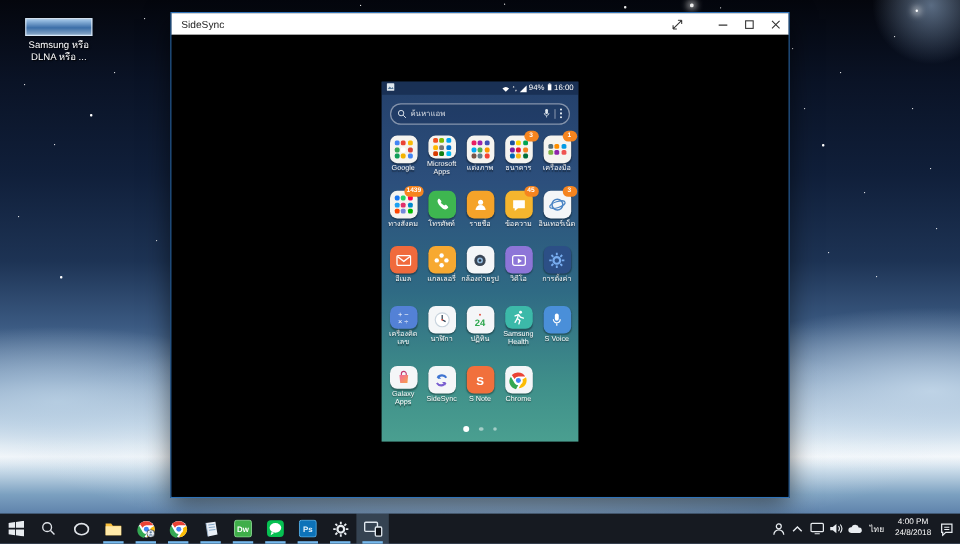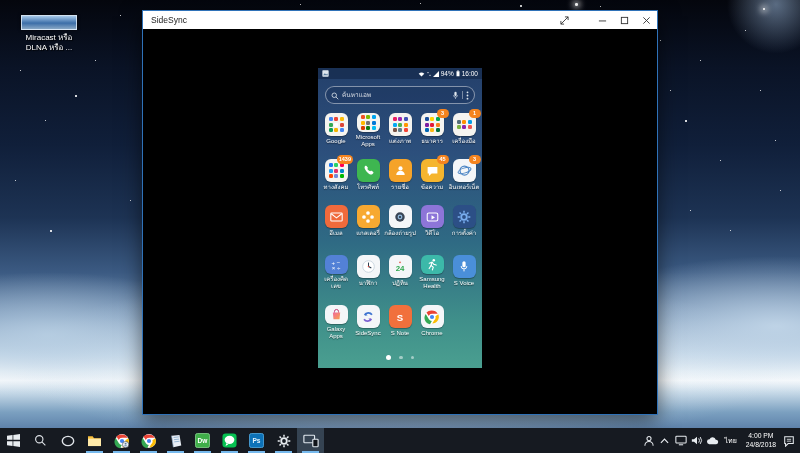--- a/index.html
+++ b/index.html
@@ -93,21 +93,21 @@
       <i class="star" style="left: 660px; top: 40px; width: 1px; height: 1px;"></i>
       <i class="star" style="left: 670px; top: 90px; width: 1px; height: 1px;"></i>
       <i class="star bright" style="left: 575px; top: 3px; width: 2.5px; height: 2.5px;"></i>
       <i class="star bright" style="left: 763px; top: 8px; width: 2px; height: 2px;"></i>
     </div>
 </div>
 
 <div class="shortcut">
   <div class="thumb"></div>
   <div class="shortcut-label">
-    <div>Miracast หรือ</div>
+    <div>Samsung หรือ</div>
     <div>DLNA หรือ ...</div>
   </div>
 </div>
 
 <div class="win">
   <div class="titlebar">
     <div class="win-title">SideSync</div>
     <div id="win-controls" style="display: flex;">
         <div class="win-btn expand">
           <span style="display: inline-flex; align-items: center;">

